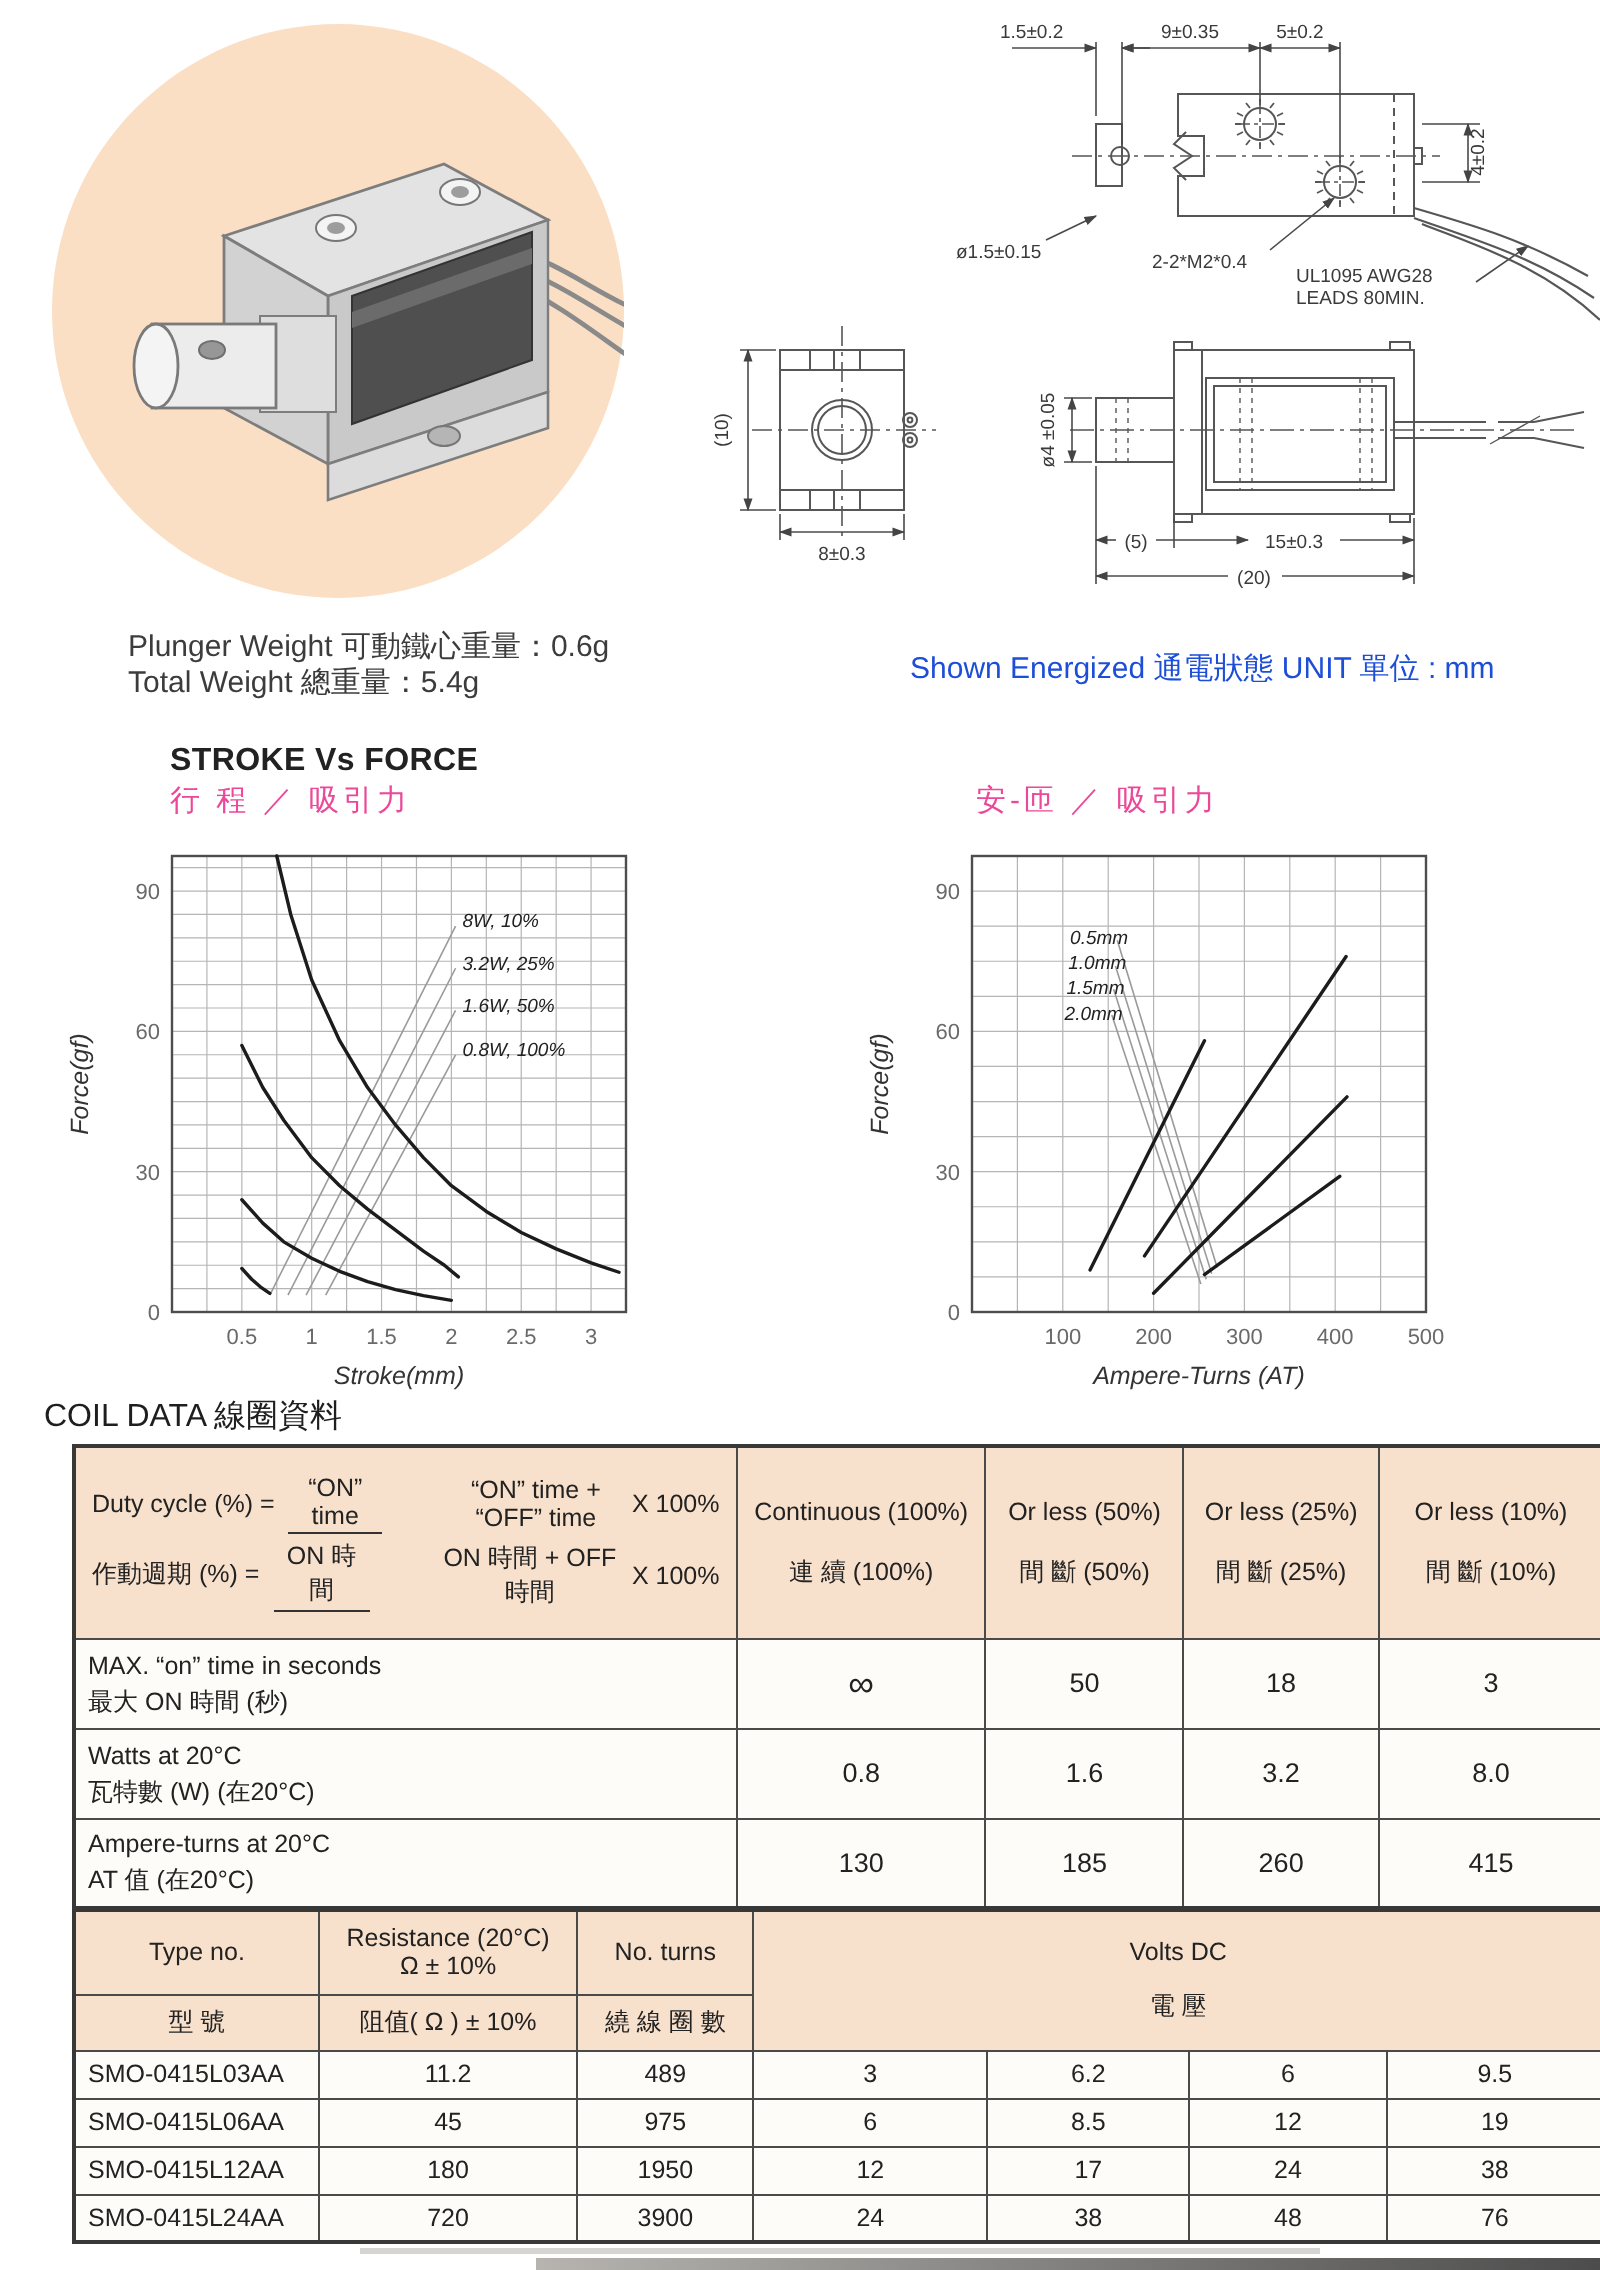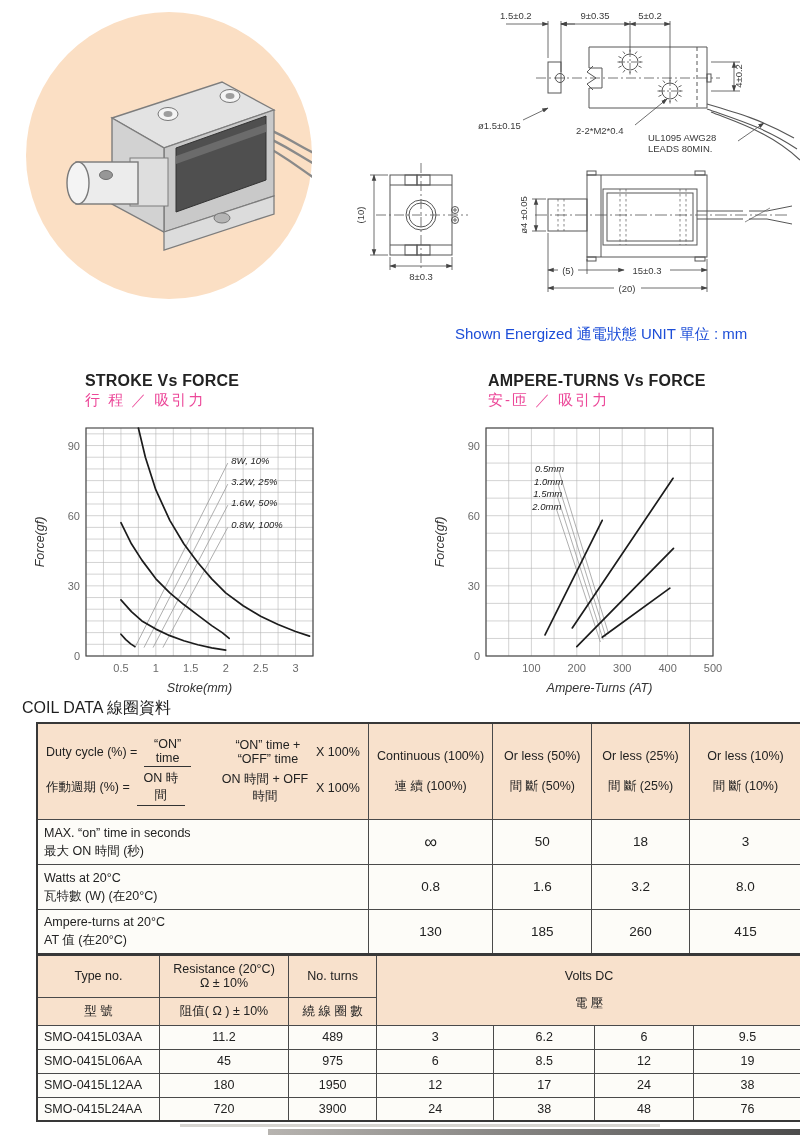--- a/index.html
+++ b/index.html
@@ -79,20 +79,24 @@
       <polygon points="138,220 248,184 248,202 138,238" fill="#dcdcdc" stroke="#7d7d7d" stroke-width="1.3"></polygon>
       <ellipse cx="196" cy="206" rx="8" ry="5" fill="#b5b5b5" stroke="#777"></ellipse>
 
       <rect x="104" y="146" width="38" height="48" fill="#dedede" stroke="#7d7d7d"></rect>
       <rect x="50" y="150" width="62" height="42" fill="#ececec" stroke="#7a7a7a" stroke-width="1.4"></rect>
       <ellipse cx="52" cy="171" rx="11" ry="21" fill="#f4f4f4" stroke="#7a7a7a" stroke-width="1.4"></ellipse>
       <ellipse cx="80" cy="163" rx="6.5" ry="4.5" fill="#979797" stroke="#6f6f6f"></ellipse>
     </svg>
   </div>
 
+  <div class="abs weights">
+    <div>Plunger Weight  可動鐵心重量：0.6g</div>
+    <div>Total Weight  總重量：5.4g</div>
+  </div>
 
   <svg class="abs" style="left:330px;top:8px" width="470" height="300" viewBox="0 0 470 300">
     <defs>
       <marker id="ar" viewBox="0 0 10 10" refX="9" refY="5" markerWidth="8" markerHeight="8" orient="auto-start-reverse">
         <path d="M0,1.5 L10,5 L0,8.5 z" fill="#444"></path>
       </marker>
     </defs>
     <g stroke="#565656" stroke-width="1" fill="none">
 
       <rect x="218" y="54" width="13" height="31"></rect>
@@ -202,21 +206,20 @@
     <text class="dim" x="197" y="207" transform="rotate(-90 197 207)" text-anchor="middle">ø4 ±0.05</text>
     <text class="dim" x="238" y="266" text-anchor="middle">(5)</text>
     <text class="dim" x="317" y="266" text-anchor="middle">15±0.3</text>
     <text class="dim" x="297" y="284" text-anchor="middle">(20)</text>
   </svg>
 
   <div class="abs note">Shown Energized  通電狀態    UNIT  單位 : mm</div>
 
   <div class="abs chart-title" style="left:85px;top:372px">STROKE Vs FORCE</div>
   <div class="abs chart-title-zh" style="left:85px;top:391px">行 程 ／ 吸引力</div>
-  <div class="abs chart-title" style="left:488px;top:372px">AMPERE-TURNS Vs FORCE</div>
   <div class="abs chart-title-zh" style="left:488px;top:391px">安-匝 ／ 吸引力</div>
 
   <svg class="abs" id="chart-svg-0" style="left:30px;top:414px" width="360" height="292" viewBox="0 0 360 292">
       <line x1="56" y1="14" x2="56" y2="242" stroke="#b5b5b5" stroke-width="0.6"></line>
       <line x1="73.46153846153847" y1="14" x2="73.46153846153847" y2="242" stroke="#b5b5b5" stroke-width="0.6"></line>
       <line x1="90.92307692307693" y1="14" x2="90.92307692307693" y2="242" stroke="#b5b5b5" stroke-width="0.6"></line>
       <line x1="108.38461538461539" y1="14" x2="108.38461538461539" y2="242" stroke="#b5b5b5" stroke-width="0.6"></line>
       <line x1="125.84615384615385" y1="14" x2="125.84615384615385" y2="242" stroke="#b5b5b5" stroke-width="0.6"></line>
       <line x1="143.30769230769232" y1="14" x2="143.30769230769232" y2="242" stroke="#b5b5b5" stroke-width="0.6"></line>
       <line x1="160.76923076923077" y1="14" x2="160.76923076923077" y2="242" stroke="#b5b5b5" stroke-width="0.6"></line>

